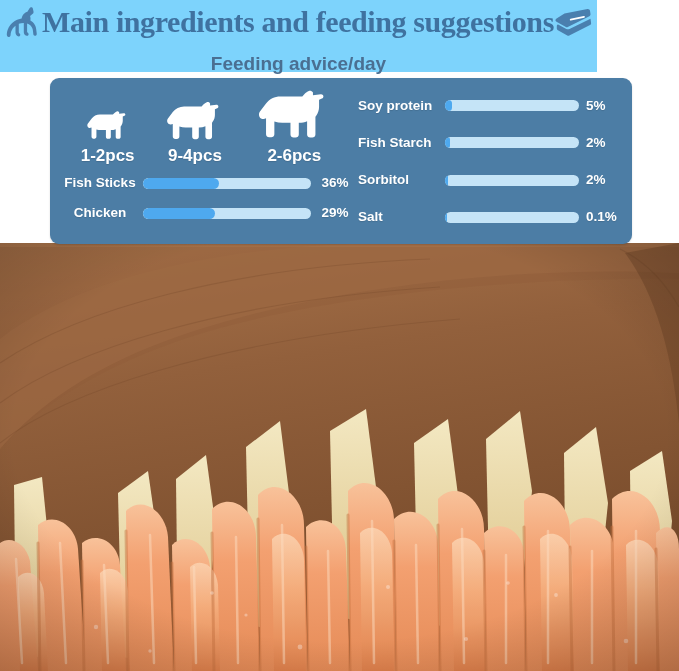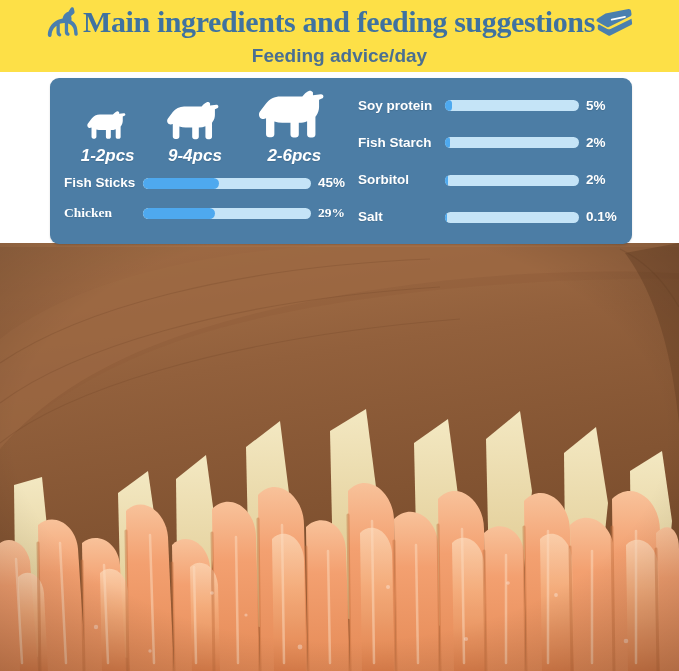--- a/index.html
+++ b/index.html
@@ -6,24 +6,24 @@
   html,body { width:679px; height:671px; }
   body {
     font-family:"Liberation Sans", sans-serif;
     background:#ffffff;
     position:relative;
     overflow:hidden;
   }
 
   
   .header {
-    width:679px;
+    width:597px;
     height:72px;
     position:relative;
-    background:#fde047;
+    background:#7dd3fc;
   }
   .title-row {
     display:flex;
     align-items:center;
     justify-content:center;
     gap:2px;
     height:42px;
     padding-top:2px;
   }
   .title-text {
@@ -37,21 +37,21 @@
   }
   .title-icon-left { width:40px; height:34px; display:block; flex:0 0 auto; margin-right:-3px; }
   .title-icon-right { width:40px; height:30px; display:block; flex:0 0 auto; margin-left:-2px; }
 
   .subtitle {
     text-align:center;
     font-size:19px;
     font-weight:600;
     color:#4a6f92;
     line-height:24px;
-    margin-top:2px;
+    margin-top:10px;
   }
 
   
   .panel {
     position:absolute;
     left:50px;
     top:78px;
     width:582px;
     height:166px;
     background:#4c7da5;
@@ -85,44 +85,43 @@
     align-items:flex-end;
     justify-content:space-around;
     height:88px;
     padding:0 4px 0 2px;
   }
   .dog-cell {
     display:flex;
     flex-direction:column;
     align-items:center;
     justify-content:flex-end;
-    font-style:italic;
   }
   .dog-icon { display:block; }
   .dog-icon.s1 { width:46px; height:34px; }
   .dog-icon.s2 { width:62px; height:44px; }
   .dog-icon.s3 { width:78px; height:56px; }
   .dog-label {
     color:#ffffff;
     font-size:17px;
     font-weight:600;
     margin-top:3px;
     line-height:20px;
     text-shadow:0 1px 1px rgba(0,0,0,.12);
   }
 
   
-  .bars-left { padding-top:4px; }
+  .bars-left { padding-top:4px;text-align:center; }
   .bar-row {
     display:flex;
     align-items:center;
     height:26px;
     margin-bottom:4px;
   }
-  .bars-left .bar-row:last-child { margin-bottom:16px;font-family:Liberation Serif, serif; }
+  .bars-left .bar-row:last-child { margin-bottom:16px; }
   .bar-label {
     color:#ffffff;
     font-size:13.5px;
     font-weight:bold;
     white-space:nowrap;
     line-height:16px;
     text-shadow:0 1px 1px rgba(0,0,0,.12);
   }
   .bars-left .bar-label { width:72px; flex:0 0 72px; }
   .bars-right .bar-label { width:80px; flex:0 0 80px; }
@@ -226,21 +225,21 @@
 
       </div>
 
       <div class="bars-left">
 
         <div class="bar-row">
           <span class="bar-label">Fish Sticks</span>
           <span class="bar-track">
             <span class="bar-fill" style="width: 45%;"></span>
           </span>
-          <span class="bar-value">45%</span>
+          <span class="bar-value">36%</span>
         </div>
 
         <div class="bar-row">
           <span class="bar-label">Chicken</span>
           <span class="bar-track">
             <span class="bar-fill" style="width: 43%;"></span>
           </span>
           <span class="bar-value">29%</span>
         </div>
 

